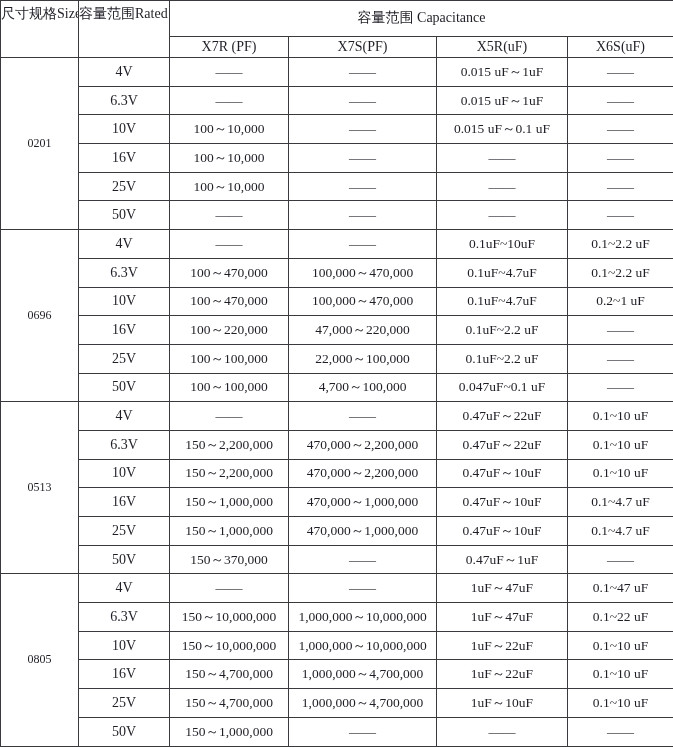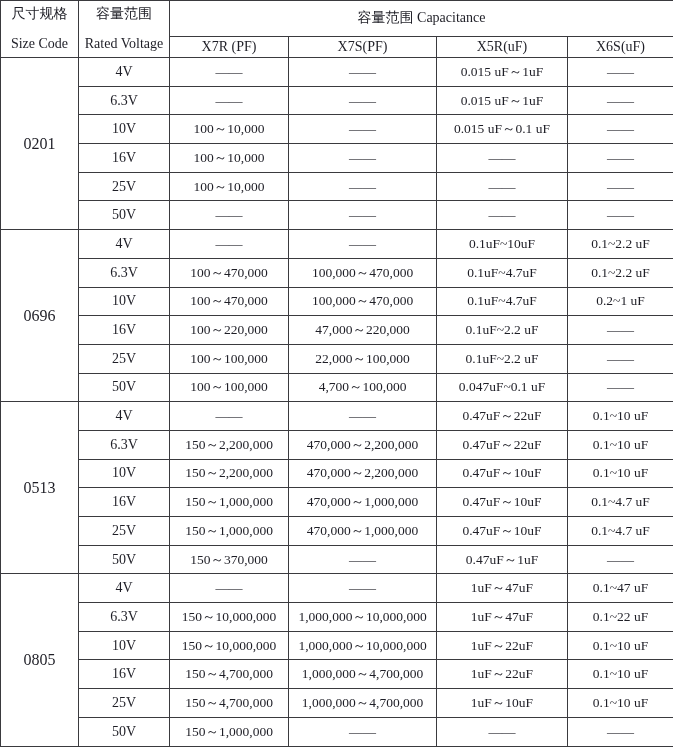--- a/index.html
+++ b/index.html
@@ -21,25 +21,25 @@
   .spec thead tr.h1 { height: 29px; }
   .spec thead tr.h2 { height: 14px; }
   .spec tbody tr { height: 28.7px; }
   .col-size { width: 78px; }
   .col-volt { width: 91px; }
   .col-x7r  { width: 119px; }
   .col-x7s  { width: 148px; }
   .col-x5r  { width: 131px; }
   .col-x6s  { width: 106px; }
   .dual-wrap {
-    display: flex; flex-direction: column; justify-content: space-between;
+    display: flex; flex-direction: row; justify-content: space-between;
     height: 56px; box-sizing: border-box; padding: 5px 0 6px;
   }
   .dual-wrap div { line-height: 1.1; }
-  td.size-cell { font-size: 16px; }
+  td.size-cell { font-size: 12px; }
   td.val { font-size: 13.5px; }
 </style>
 </head>
 <body>
 
 <div class="sheet">
 <table class="spec">
   <colgroup>
     <col class="col-size">
         <col class="col-volt">

